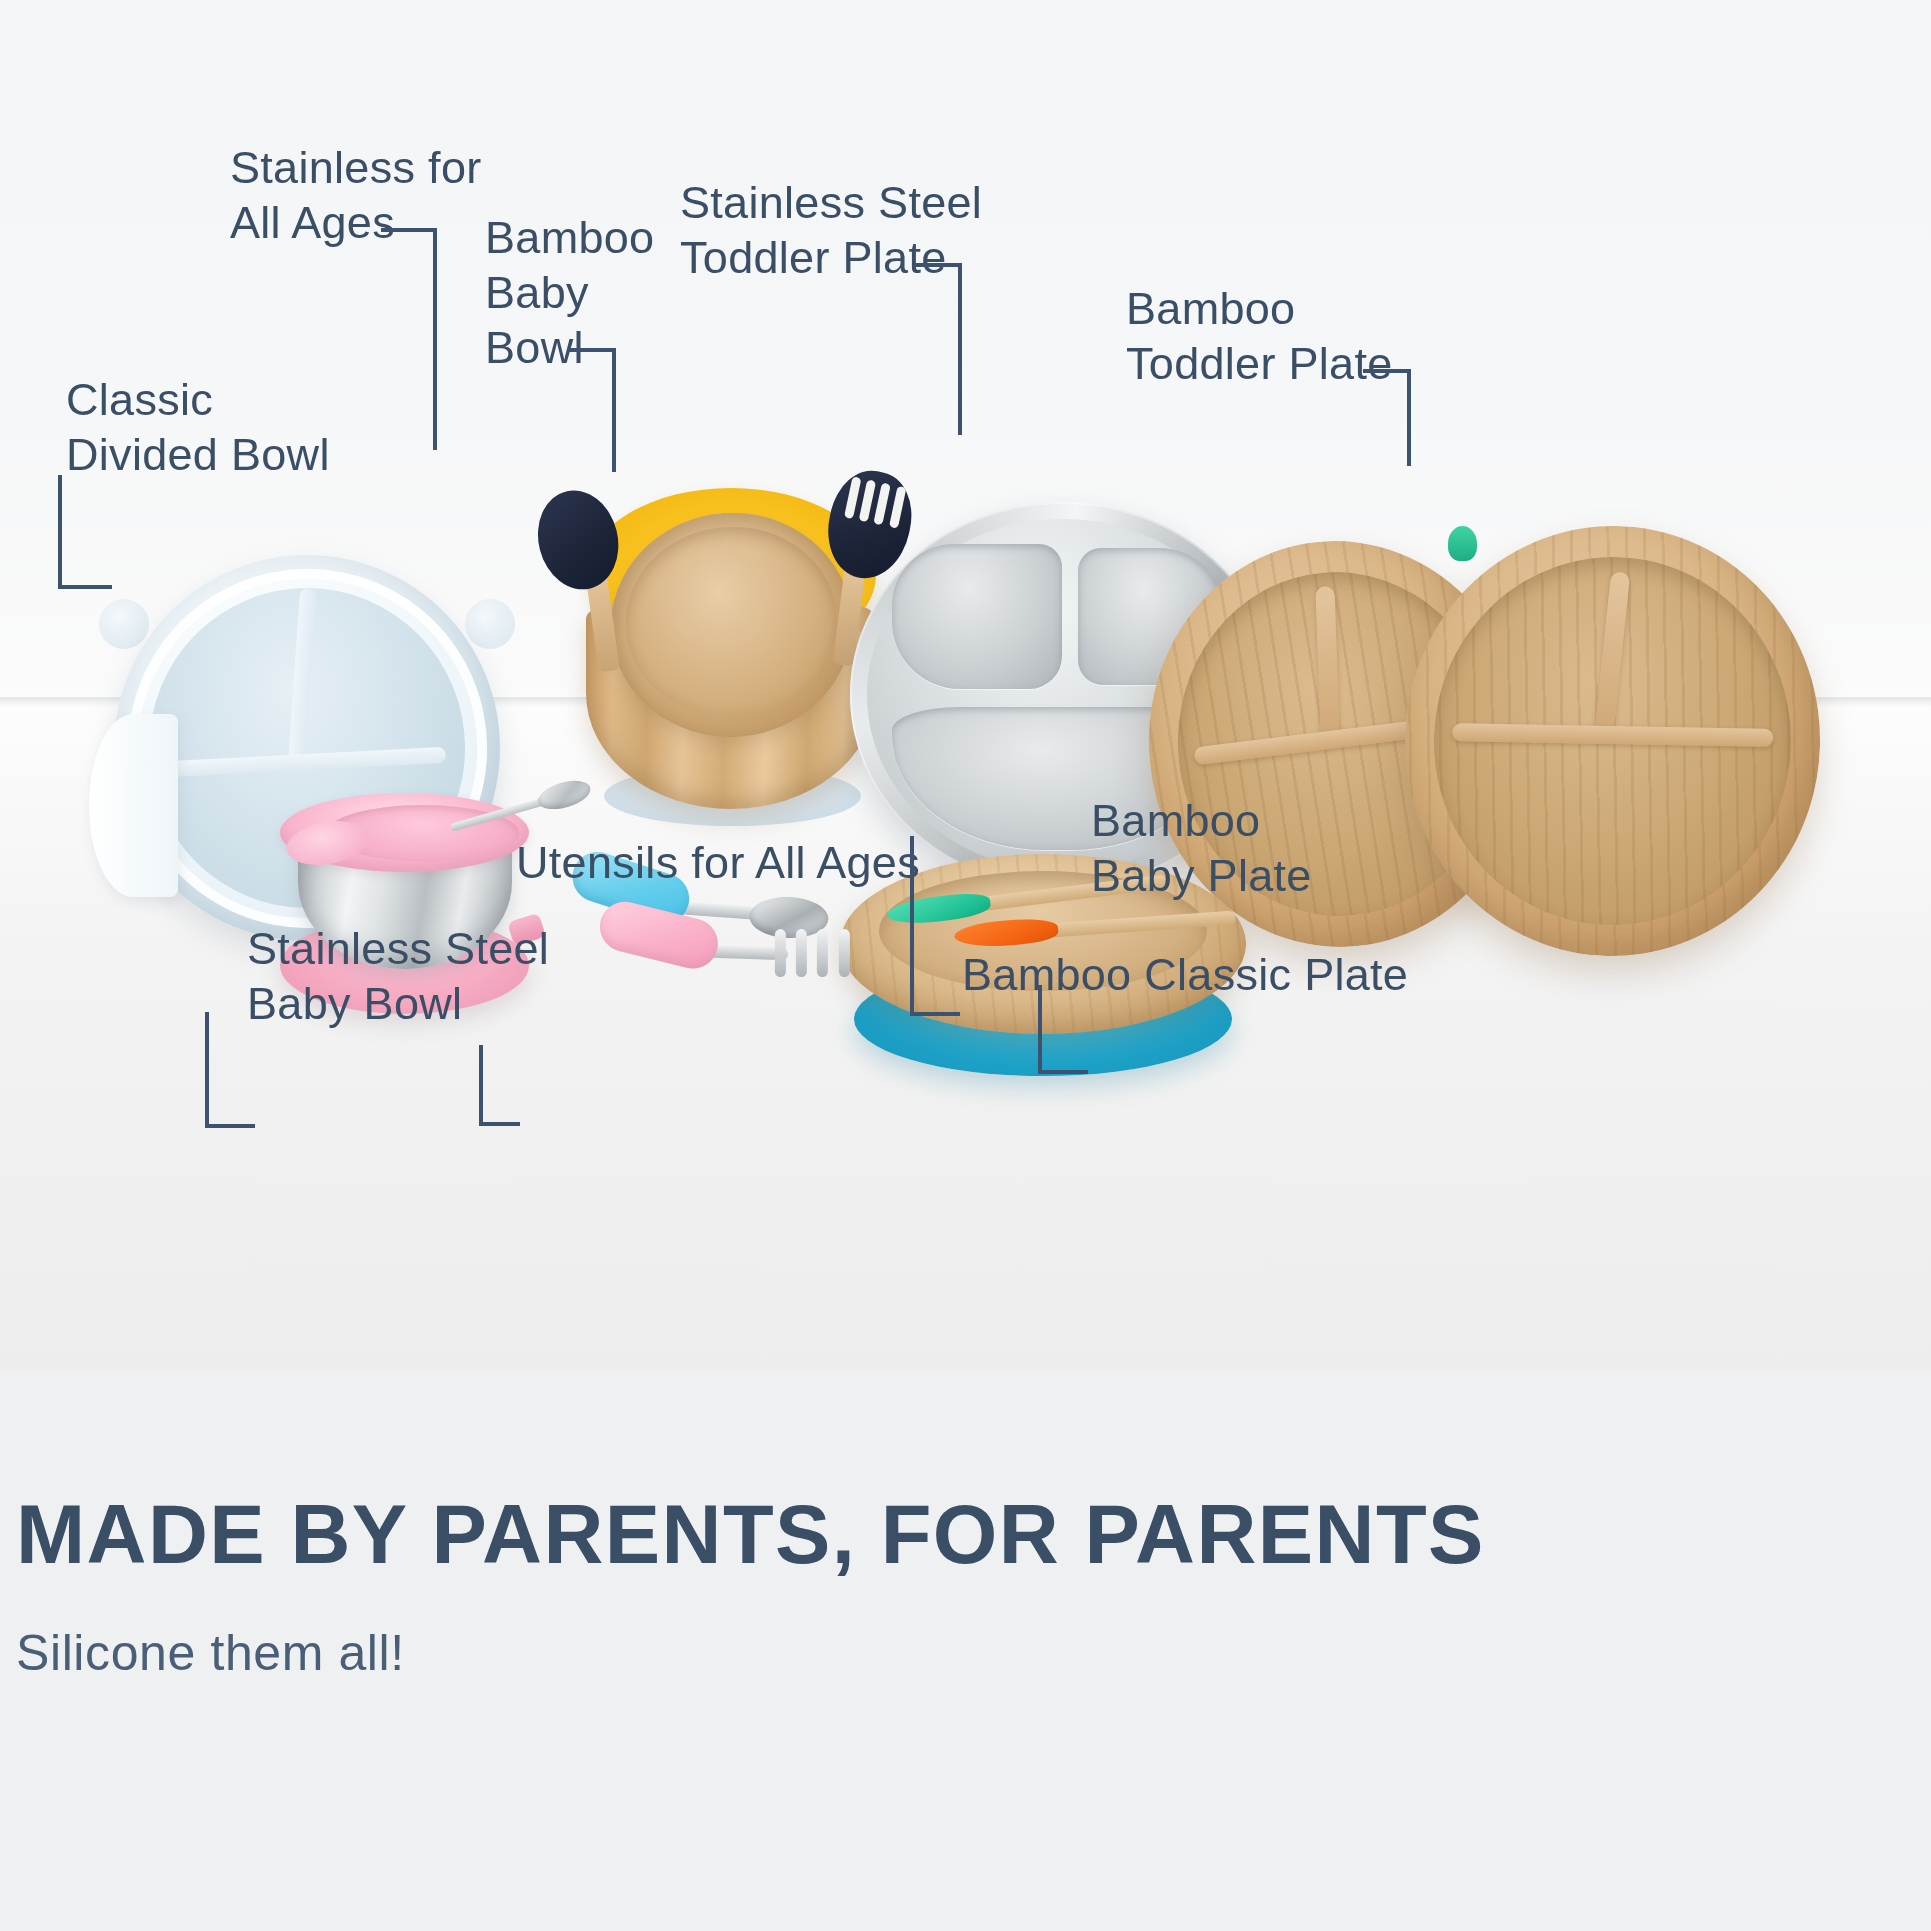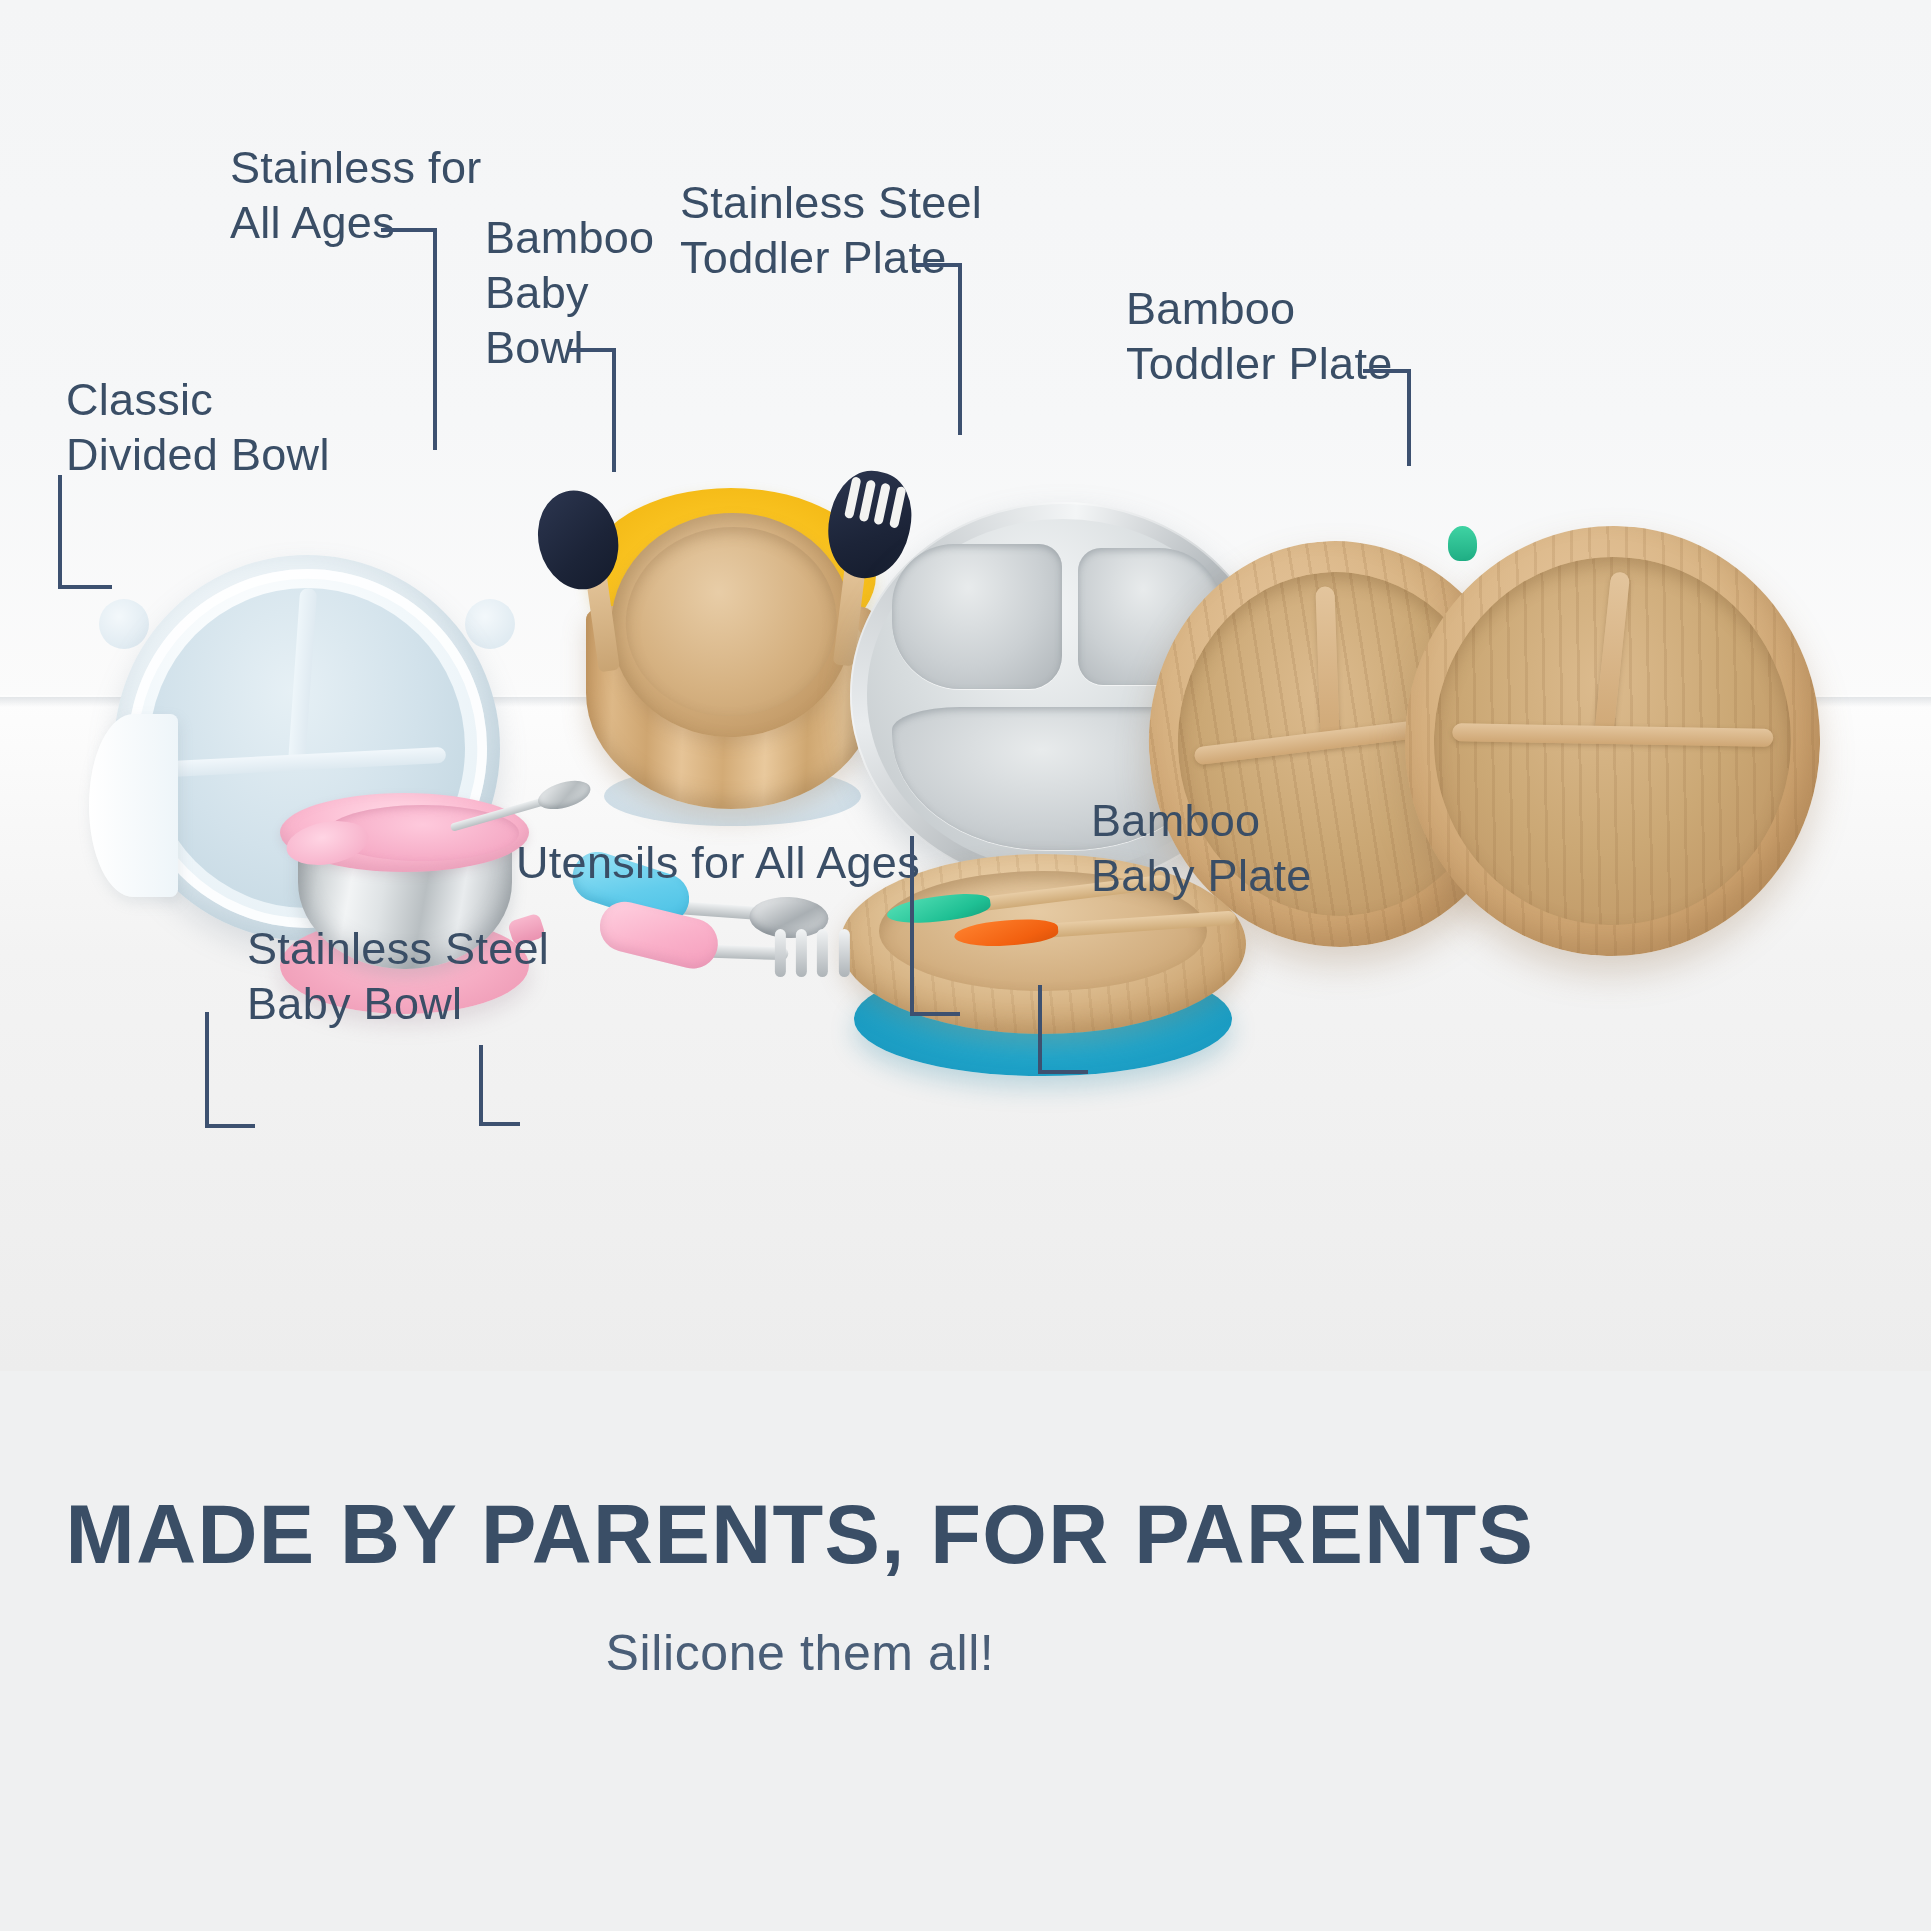--- a/index.html
+++ b/index.html
@@ -329,21 +329,21 @@
     white-space:pre-line;
     font-family:"Liberation Sans", sans-serif;
   }
   .leader { position:absolute; }
   .leader i {
     position:absolute; display:block;
     background:#3d5170;
   }
 
   
-  .footer { position:absolute; left:0; top:1487px; width:1600px; text-align:center; }
+  .footer { position:absolute; left:16px; top:1487px; width:1600px; }
   .headline {
     color:#3a4e66;
     font-size:83px;
     font-weight:700;
     letter-spacing:1.4px;
     font-family:"Liberation Sans", sans-serif;
   }
   .subline {
     margin-top:41px;
     color:#4a5e77;
@@ -516,20 +516,21 @@
     <i style="left:0; top:77px; width:41px; height:3.9px;"></i>
   </div>
 
   <div class="label" style="left:1091px; top:794px; font-size:45px;">Bamboo
 Baby Plate</div>
   <div class="leader" style="left:1038px; top:985px; width:50px; height:89px;">
     <i style="left:0; top:0; width:3.9px; height:89px;"></i>
     <i style="left:0; top:85px; width:50px; height:3.9px;"></i>
   </div>
 
+  <div class="label" style="left:962px; top:948px; font-size:45px;">Bamboo Classic Plate</div>
   <div class="leader" style="left:910px; top:836px; width:50px; height:180px;">
     <i style="left:0; top:0; width:3.9px; height:180px;"></i>
     <i style="left:0; top:176px; width:50px; height:3.9px;"></i>
   </div>
 
   <div class="footer">
     <div class="headline">MADE BY PARENTS, FOR PARENTS</div>
     <div class="subline">Silicone them all!</div>
   </div>
 

